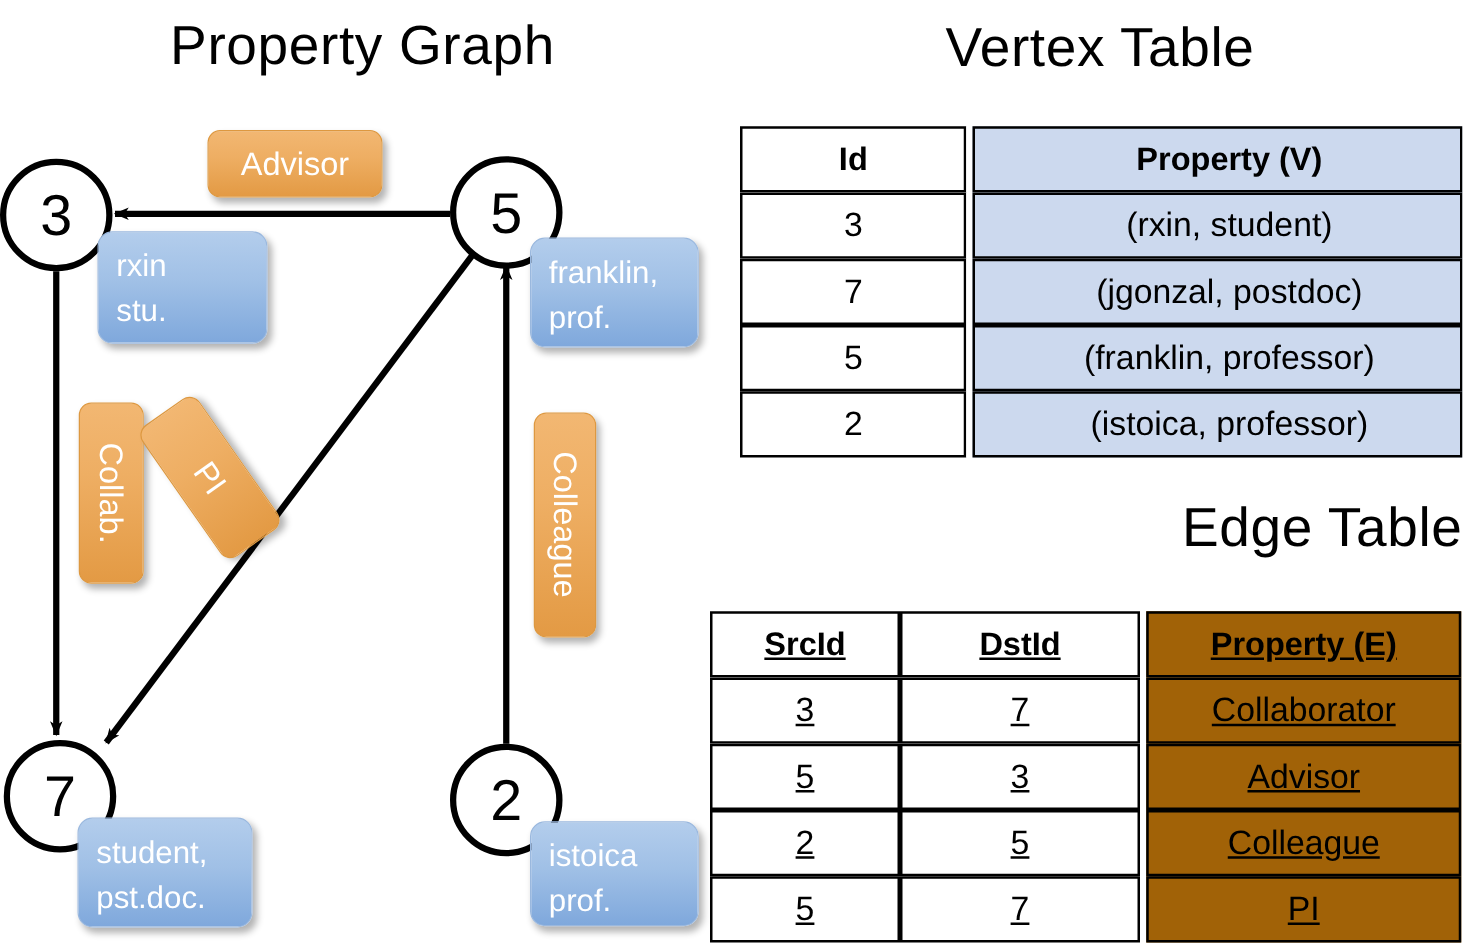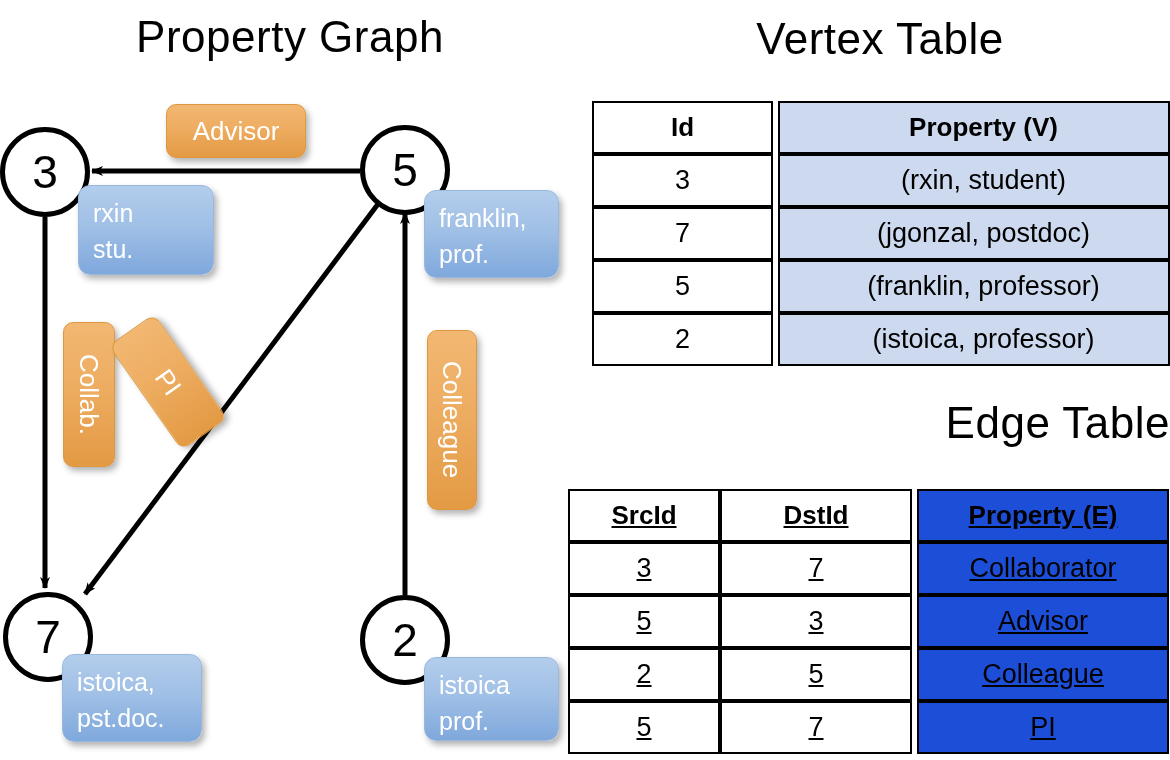--- a/index.html
+++ b/index.html
@@ -149,21 +149,21 @@
 
   
   #vertex-table { left: 592px; top: 101px; }
   #vertex-table .c-id   { width: 186px; background: #fff; }
   #vertex-table .c-prop { width: 383px; background: #ccd9ee; padding-left: 19px; }
 
   
   #edge-table { left: 568px; top: 489px; text-decoration: underline; }
   #edge-table .c-src  { width: 148px; background: #fff; }
   #edge-table .c-dst  { width: 188px; background: #fff; }
-  #edge-table .c-prop { width: 248px; background: #1d4ed8; }
+  #edge-table .c-prop { width: 248px; background: #a16207; }
 </style>
 </head>
 <body>
 
 <div class="big-title" id="title-property-graph">Property Graph</div>
 
 <div class="big-title" id="title-vertex-table">Vertex Table</div>
 
 <div class="big-title" id="title-edge-table">Edge Table</div>
 
@@ -195,21 +195,21 @@
     <span>7</span>
   </div>
   <div class="node-circle" id="node-2">
     <span>2</span>
   </div>
 
   <div class="prop-box" id="prop-rxin">rxin
 stu.</div>
   <div class="prop-box" id="prop-franklin">franklin,
 prof.</div>
-  <div class="prop-box" id="prop-jgonzal">istoica,
+  <div class="prop-box" id="prop-jgonzal">student,
 pst.doc.</div>
   <div class="prop-box" id="prop-istoica">istoica
 prof.</div>
 
   <div class="edge-label" id="label-advisor">
     <span>Advisor</span>
   </div>
   <div class="edge-label" id="label-collab">
     <span class="vert-text">Collab.</span>
   </div>

